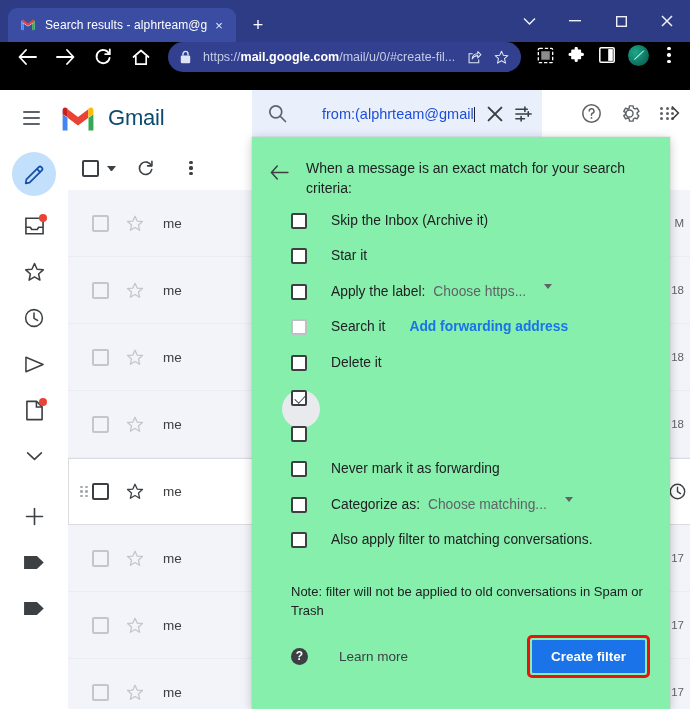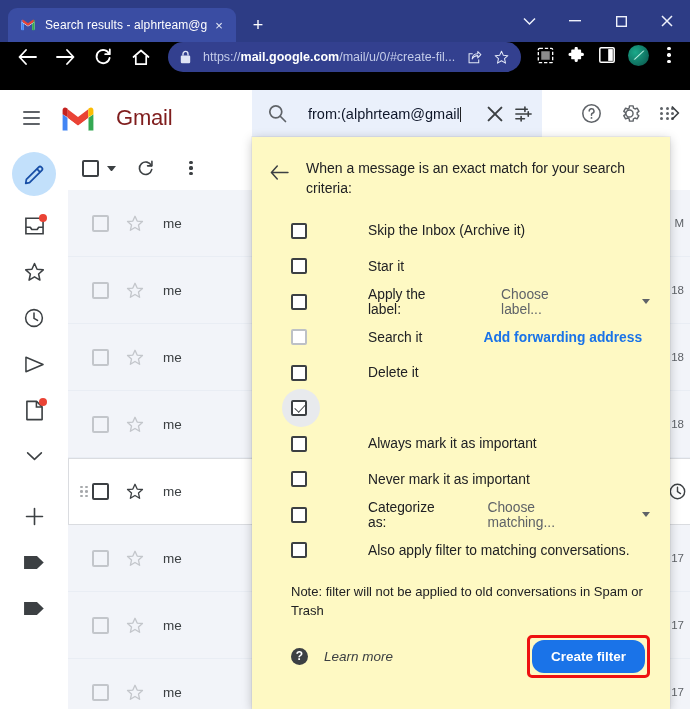--- a/index.html
+++ b/index.html
@@ -164,38 +164,38 @@
     flex: 0 0 34px;
   }
   .hamburger span { display:block; width: 17px; height: 1.8px; background: #5f6368; border-radius: 1px; }
   .gmail-logo {
     display: flex; align-items: center;
     margin-left: 12px;
   }
   .gmail-m { width: 36px; height: 27px; flex: 0 0 36px; }
   .gmail-word {
     font-size: 22px;
-    color: #7f1d1d;
-    margin-left: 20px;
+    color: #0c4a6e;
+    margin-left: 12px;
     letter-spacing: -.2px;
   }
   .searchbar {
     position: absolute;
     left: 252px; top: 0;
     width: 290px; height: 47px;
     background: #eaf0fb;
     display: flex; align-items: center;
     padding: 0 6px 0 16px;
   }
   .search-icon-wrap { flex: 0 0 22px; display:flex; align-items:center; color:#5f6368; }
   .search-text {
     flex: 1 1 auto;
     font-size: 14.5px;
-    color: #0f172a;
-    margin-left: 18px;
+    color: #1d4ed8;
+    margin-left: 32px;
     white-space: nowrap; overflow: hidden;
     position: relative;
   }
   .search-caret {
     display: inline-block;
     width: 1px; height: 15px;
     background: #202124;
     vertical-align: -3px;
   }
   .search-btn {
@@ -332,21 +332,21 @@
     color: #5f6368;
   }
   .m-clock { position: absolute; right: 4px; color: #3c4043; display:flex; }
 
   
   .dialog {
     position: absolute;
     left: 252px; top: 47px;
     width: 418px;
     bottom: 0;
-    background: #fef9c3;
+    background: #86efac;
     box-shadow: 0 2px 10px rgba(0,0,0,.22), 0 0 0 1px rgba(0,0,0,.04);
     z-index: 6;
     padding: 16px 20px 0 14px;
     overflow: hidden;
   }
   .dlg-head {
     display: flex;
     align-items: flex-start;
     margin-bottom: 14px;
     padding-top: 6px;
@@ -359,24 +359,22 @@
     margin-right: 14px;
   }
   .dlg-title {
     font-size: 14px;
     color: #202124;
     line-height: 1.42;
     max-width: 330px;
   }
   .opt {
     display: flex;
-    align-items: center;
     height: 35.5px;
     position: relative;
-    gap: 37px;
   }
   .cb {
     width: 16px; height: 16px;
     border: 2px solid #3c4043;
     border-radius: 2px;
     flex: 0 0 16px;
     margin-left: 25px;
     position: relative;
     z-index: 2;
     background: #ffffff;
@@ -439,38 +437,37 @@
     border-radius: 50%;
     background: #3c4043;
     color: #ffffff;
     font-size: 12px;
     font-weight: 700;
     display: flex; align-items: center; justify-content: center;
     flex: 0 0 17px;
     line-height: 1;
   }
   .learn-more {
-    margin-left: 16px;
+    margin-left: 31px;
     font-size: 13.5px;
     color: #3c4043;
-    font-style: italic;
   }
   .create-wrap {
     margin-left: auto;
     border: 3px solid #ee1111;
     border-radius: 5px;
     padding: 2px;
   }
   .create-btn {
     background: #1a73e8;
     color: #ffffff;
     font-size: 13.5px;
     font-weight: 700;
     border: none;
-    border-radius: 12px;
+    border-radius: 1px;
     padding: 9px 19px;
     font-family: "Liberation Sans", sans-serif;
     cursor: pointer;
   }
   .chev-right {
     position: absolute;
     right: 10px; top: 16px;
     color: #3c4043;
     z-index: 7;
     font-size: 13px;
@@ -861,43 +858,42 @@
             <span class="cb"></span>
             <span class="opt-label">Skip the Inbox (Archive it)</span>
           </div>
           <div class="opt">
             <span class="cb"></span>
             <span class="opt-label">Star it</span>
           </div>
           <div class="opt">
             <span class="cb"></span>
             <span class="opt-label">Apply the label:</span>
-            <span class="opt-inline">Choose label...</span>
+            <span class="opt-inline">Choose https...</span>
             <span class="dd-caret"></span>
           </div>
           <div class="opt">
             <span class="cb light"></span>
             <span class="opt-label">Search it</span>
             <span class="opt-link">Add forwarding address</span>
           </div>
           <div class="opt">
             <span class="cb"></span>
             <span class="opt-label">Delete it</span>
           </div>
           <div class="opt">
             <span class="cb-ring"></span>
             <span class="cb checked"></span>
           </div>
           <div class="opt">
             <span class="cb"></span>
-            <span class="opt-label">Always mark it as important</span>
           </div>
           <div class="opt">
             <span class="cb"></span>
-            <span class="opt-label">Never mark it as important</span>
+            <span class="opt-label">Never mark it as forwarding</span>
           </div>
           <div class="opt">
             <span class="cb"></span>
             <span class="opt-label">Categorize as:</span>
             <span class="opt-inline">Choose matching...</span>
             <span class="dd-caret"></span>
           </div>
           <div class="opt">
             <span class="cb"></span>
             <span class="opt-label">Also apply filter to matching conversations.</span>

